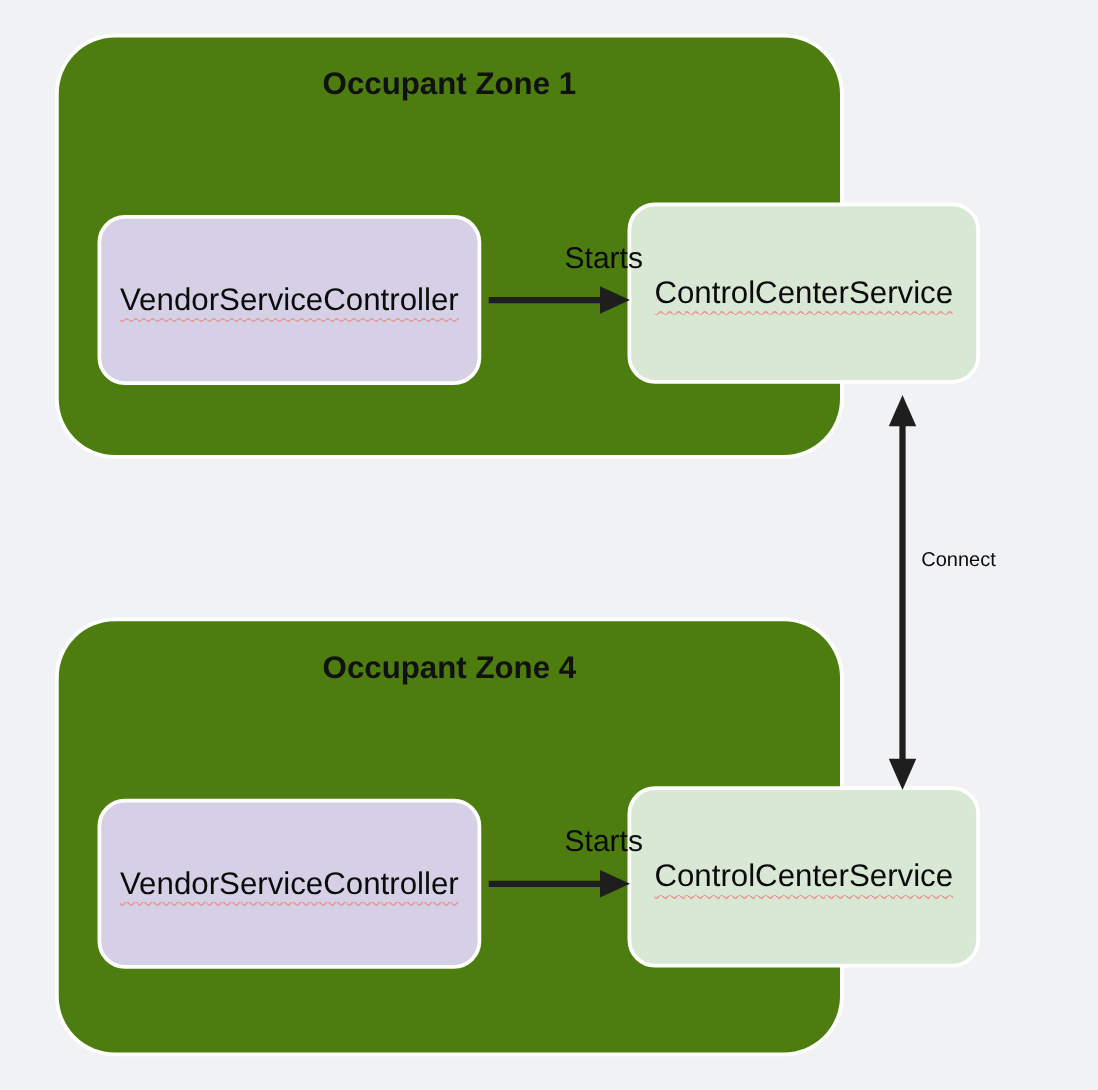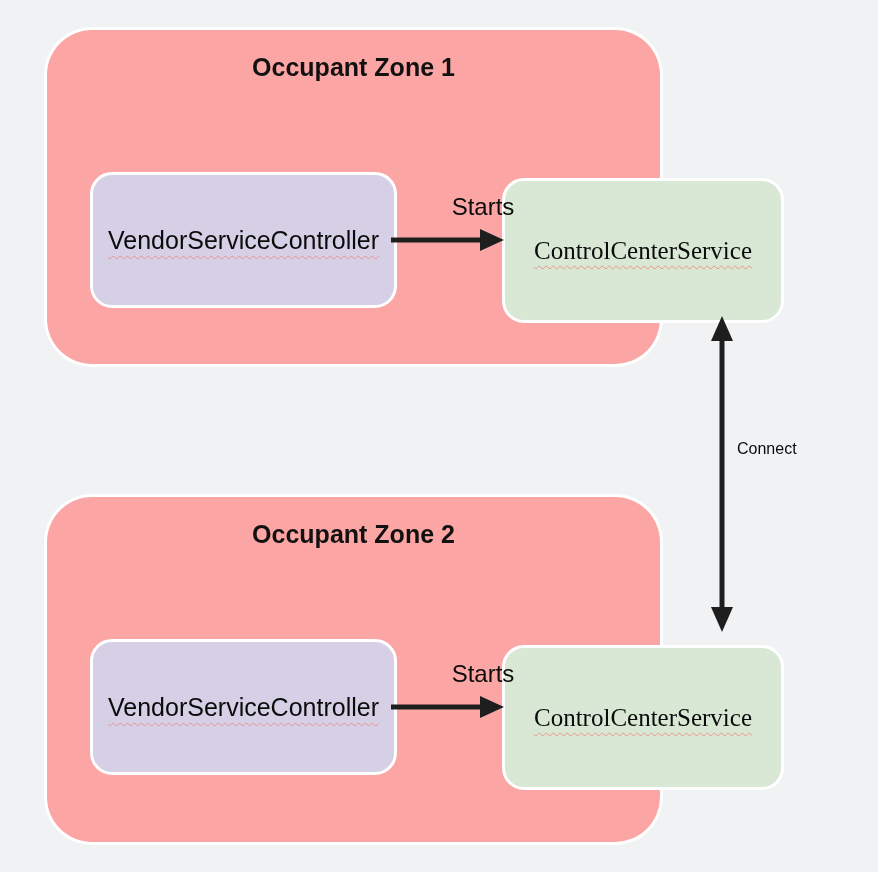--- a/index.html
+++ b/index.html
@@ -12,23 +12,24 @@
     position: relative;
     width: 878px;
     height: 872px;
     background: #f1f2f4;
     overflow: hidden;
   }
   .zone {
     position: absolute;
     left: 47px;
     width: 613px;
-    background: #fca5a5;
+    background: #4d7c0f;
     border-radius: 45px;
     box-shadow: 0 0 0 3px #ffffff;
+    padding-left: 12px;
   }
   .zone-1 { top: 30px;  height: 334px; }
   .zone-2 { top: 497px; height: 345px; }
   .zone-title {
     position: absolute;
     top: 22px;
     left: 0;
     width: 100%;
     margin: 0;
     text-align: center;
@@ -45,29 +46,27 @@
     display: flex;
     align-items: center;
     justify-content: center;
   }
   .node-vendor {
     left: 31px;
     top: 142px;
     width: 307px;
     height: 136px;
     background: #d6d0e6;
-    margin-left: 12px;
   }
   .node-service {
     left: 455px;
-    top: 148px;
+    top: 132px;
     width: 282px;
     height: 145px;
     background: #d9e8d4;
-    font-family: Liberation Serif, serif;
   }
   .node-label {
     font-size: 25px;
     color: #0b0b0b;
     white-space: nowrap;
     text-decoration-line: underline;
     text-decoration-style: wavy;
     text-decoration-color: #e8948c;
     text-decoration-thickness: 1px;
     text-underline-offset: 6px;
@@ -112,21 +111,21 @@
     <div class="node node-vendor">
       <span class="node-label">VendorServiceController</span>
     </div>
     <div class="node node-service">
       <span class="node-label">ControlCenterService</span>
     </div>
     <span class="starts-label">Starts</span>
   </section>
 
   <section class="zone zone-2">
-    <h2 class="zone-title">Occupant Zone 2</h2>
+    <h2 class="zone-title">Occupant Zone 4</h2>
     <div class="node node-vendor">
       <span class="node-label">VendorServiceController</span>
     </div>
     <div class="node node-service">
       <span class="node-label">ControlCenterService</span>
     </div>
     <span class="starts-label">Starts</span>
   </section>
 
   <svg class="arrows" viewBox="0 0 878 872" xmlns="http://www.w3.org/2000/svg">

